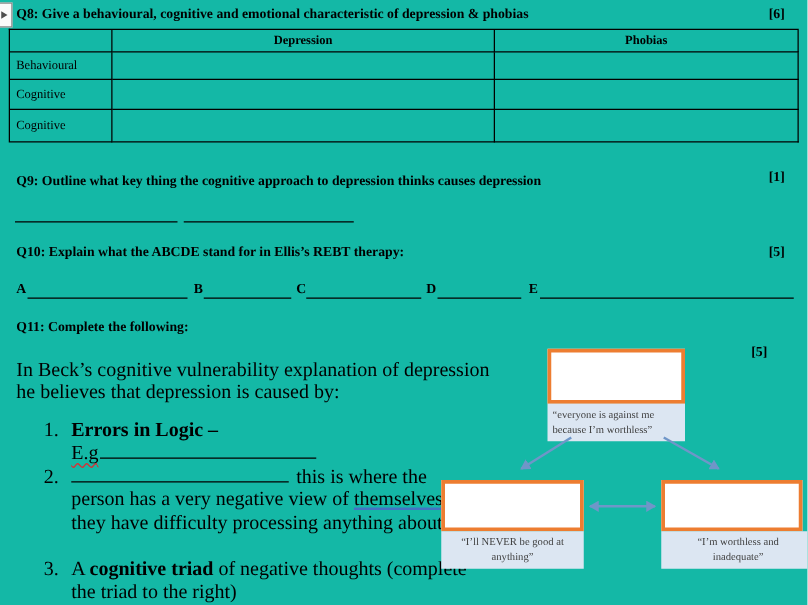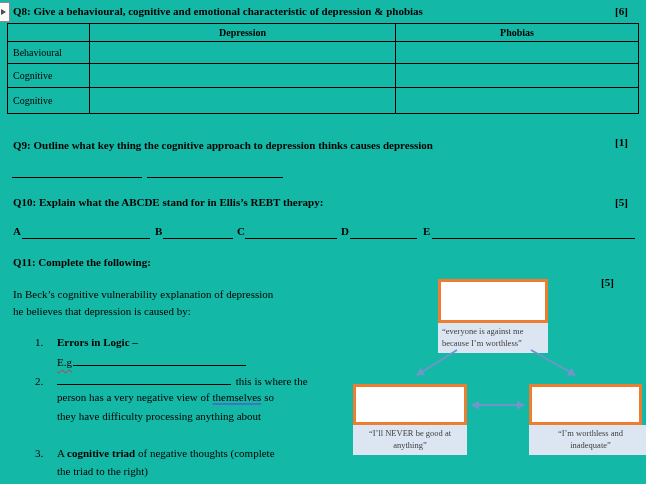--- a/index.html
+++ b/index.html
@@ -39,21 +39,21 @@
 
   
   #abcde { position:absolute; left:0; top:225px; width:646px; height:16px; }
   #abcde .L { position:absolute; top:0; font-size:11px; font-weight:bold; }
   #la{left:13px}#lb{left:155px}#lc{left:237px}#ld{left:341px}#le{left:423px}
   #abcde .blank{ top:1px; height:12px; }
   #ba{left:22px;width:128px}#bb{left:163px;width:70px}#bc{left:245px;width:92px}
   #bd{left:350px;width:67px}#be{left:432px;width:203px}
 
   
-  .line { position:absolute; font-size:11px; white-space:nowrap; }
+  .line { position:absolute; font-size:16px; white-space:nowrap; }
   #intro1{left:13px;top:288px} #intro2{left:13px;top:305px}
   #li1{left:35px;top:336px} #li2{left:57px;top:354px}
   #li3{left:35px;top:373px} #li4{left:57px;top:391px}
   #li5{left:57px;top:410px} #li6{left:57px;top:429px}
   #li7{left:35px;top:447px} #li8{left:57px;top:465px}
   .num { display:inline-block; width:22px; }
   .sq  { text-decoration:underline; text-decoration-style:wavy;
          text-decoration-color:#d13438; text-decoration-thickness:1px; text-underline-offset:3px; }
   .blu { text-decoration:underline; text-decoration-color:#4472c4;
          text-decoration-thickness:1.5px; text-underline-offset:2px;margin-top:35px; }

